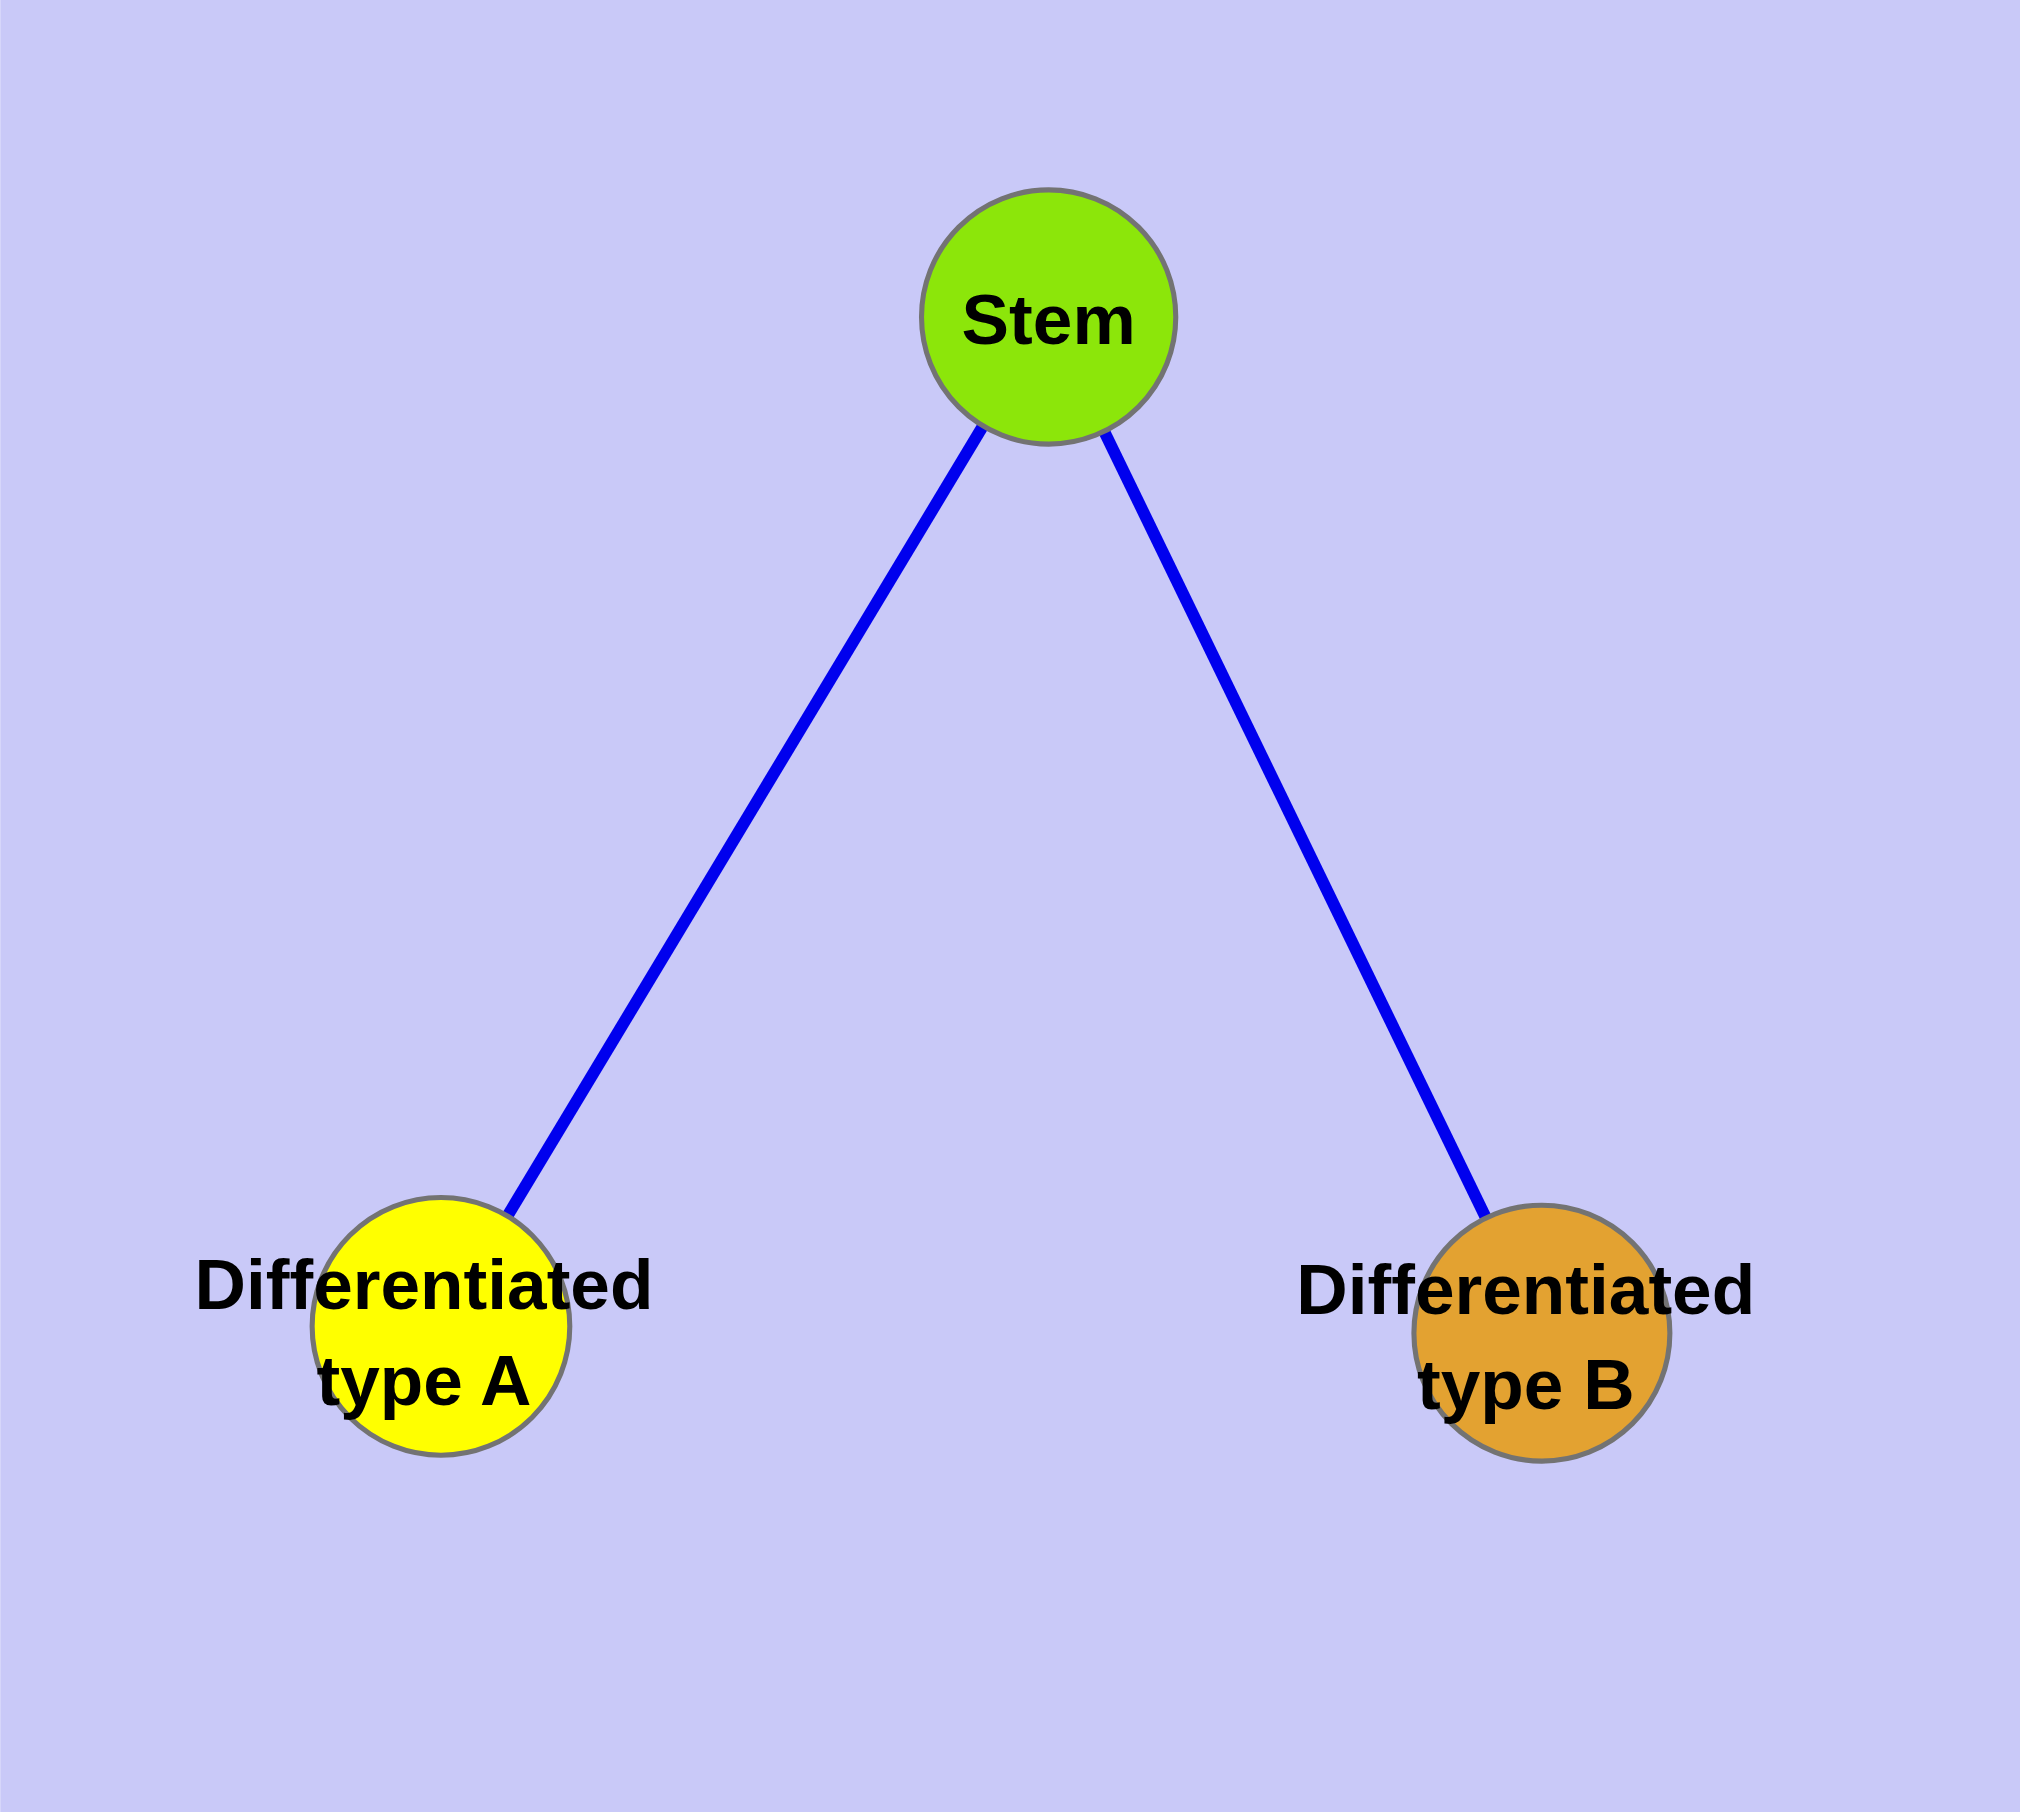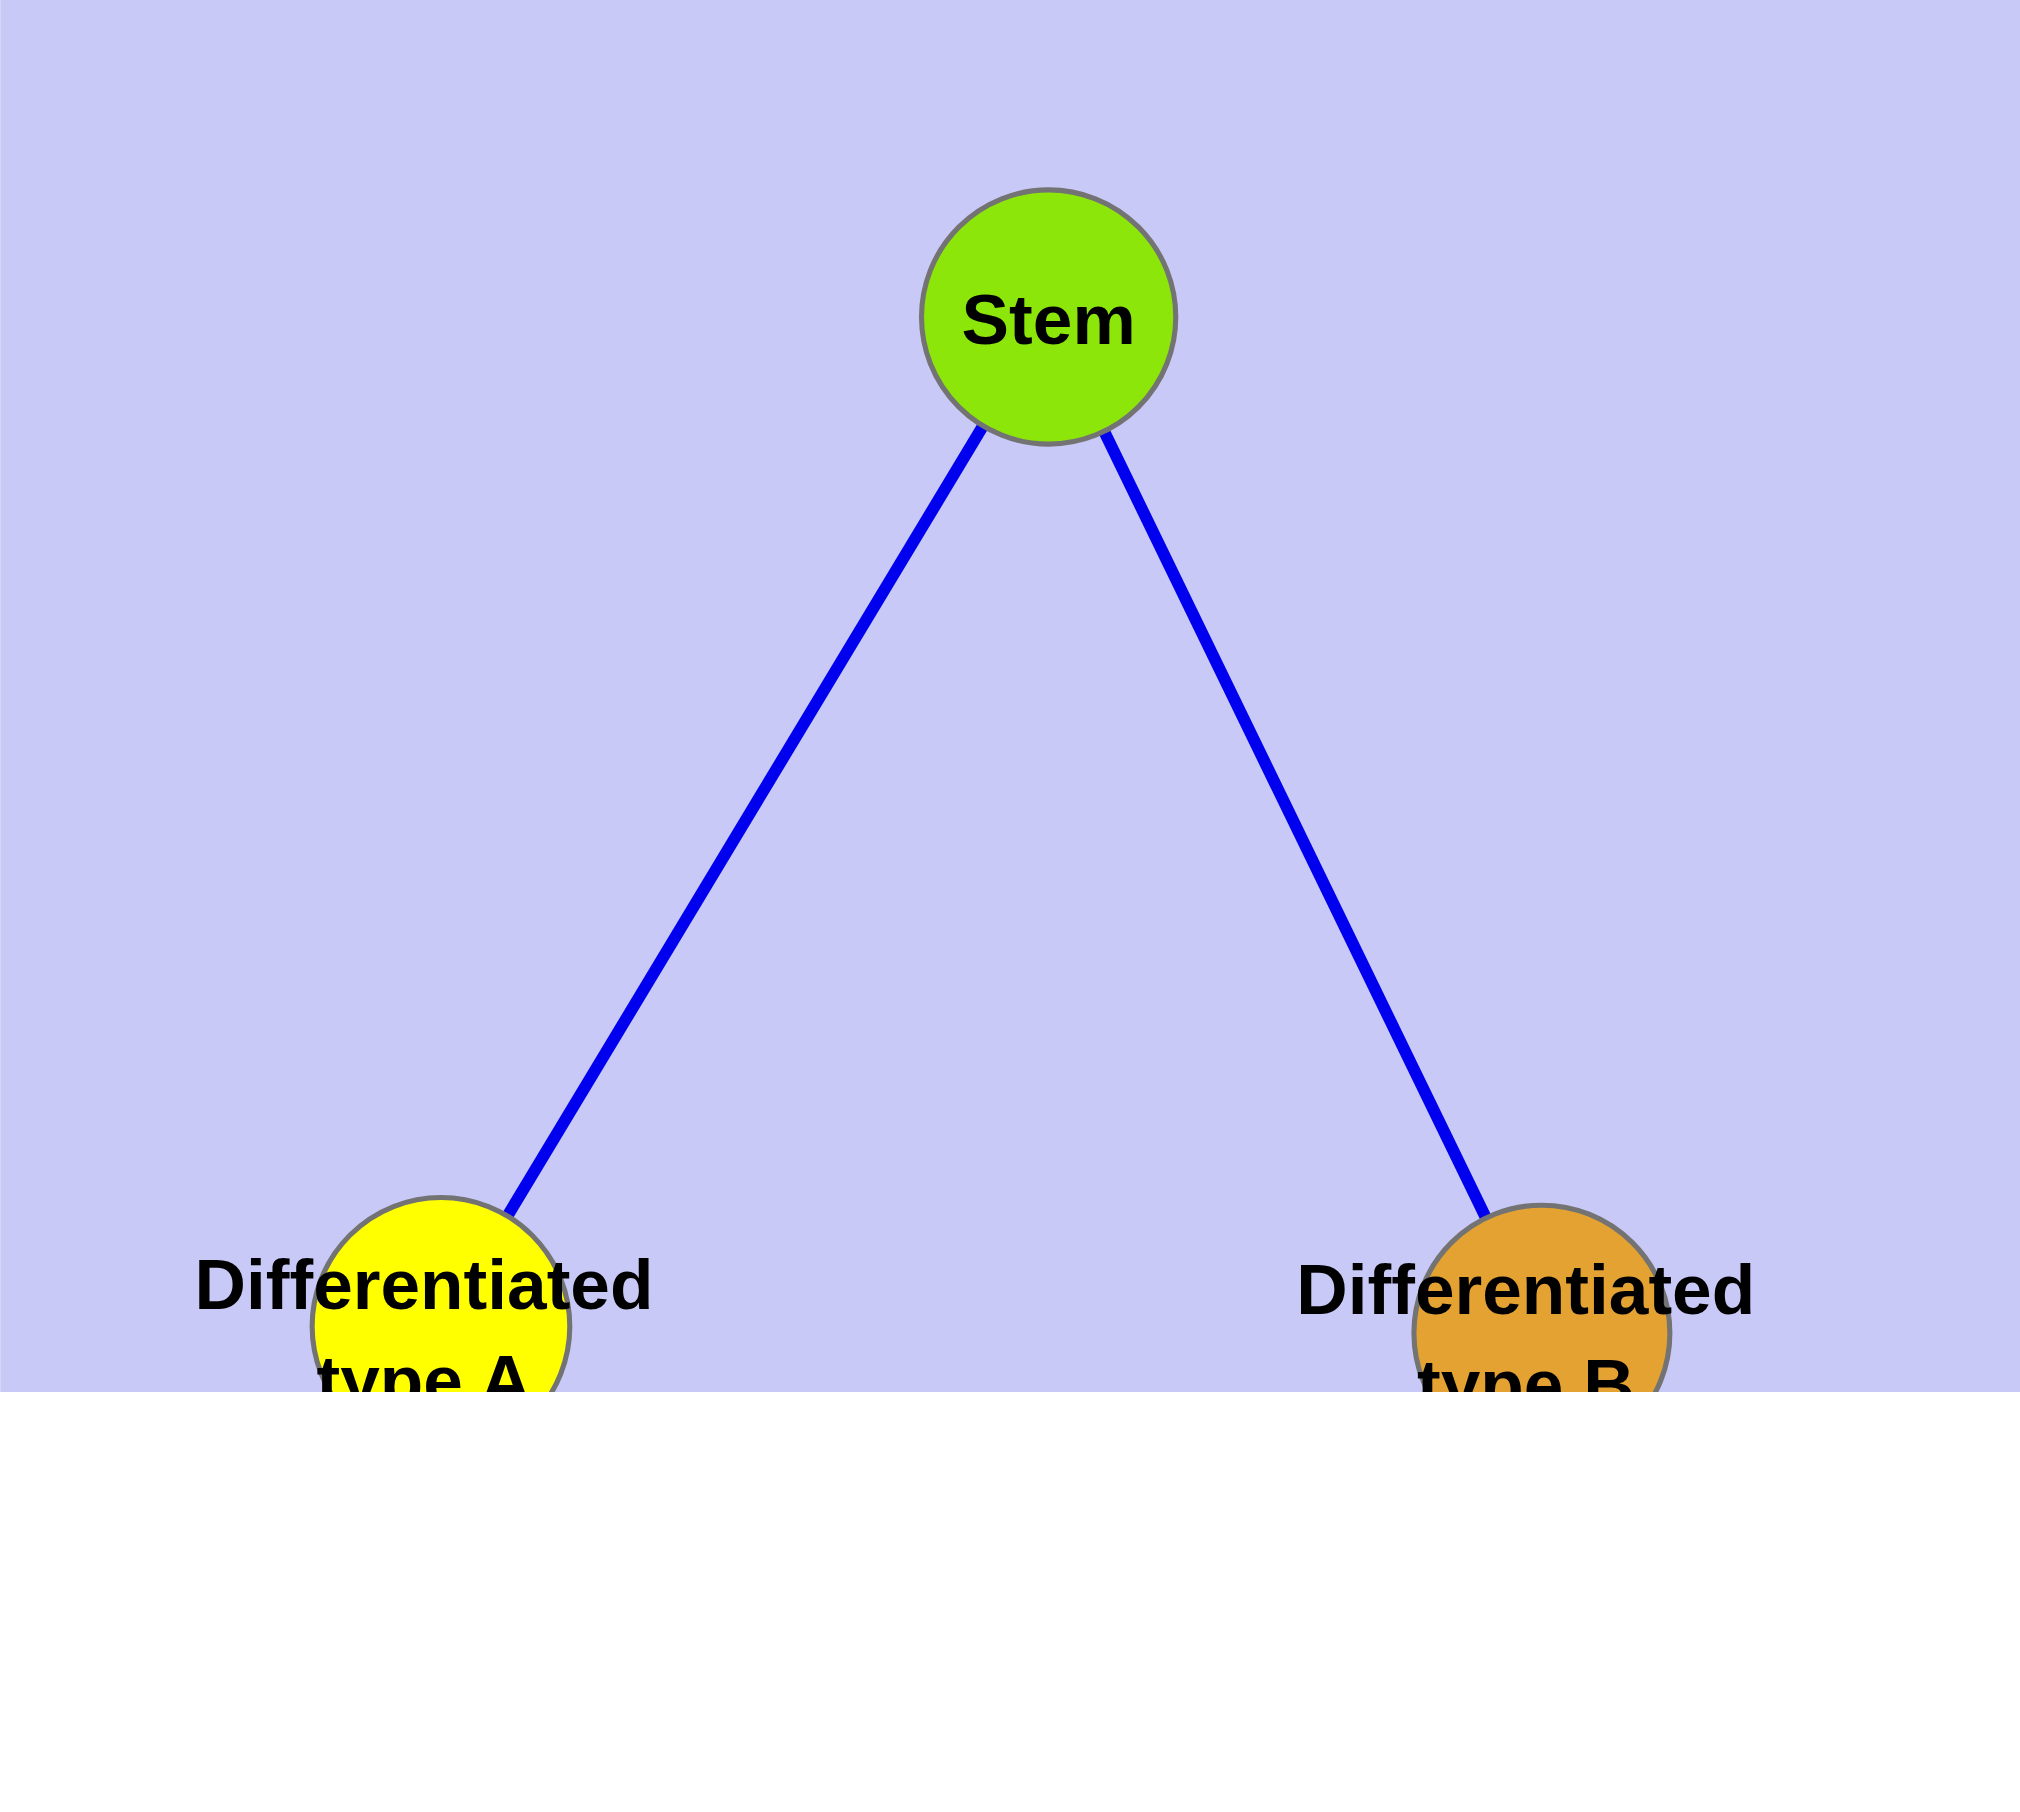--- a/index.html
+++ b/index.html
@@ -1,19 +1,19 @@
 <!DOCTYPE html>
 <html style="font-size:13.6px"><head>
 <meta charset="utf-8">
 <style>
   html, body { margin: 0; padding: 0; }
   .page {
     position: relative;
     width: 2021px;
-    height: 1392px;
+    height: 1812px;
     overflow: hidden;
   }
   svg { display: block; }
   .node-label {
     font-family: "Liberation Sans", sans-serif;
     font-weight: 700;
     font-size: 84px;
     fill: #000000;
     text-anchor: middle;
   }

